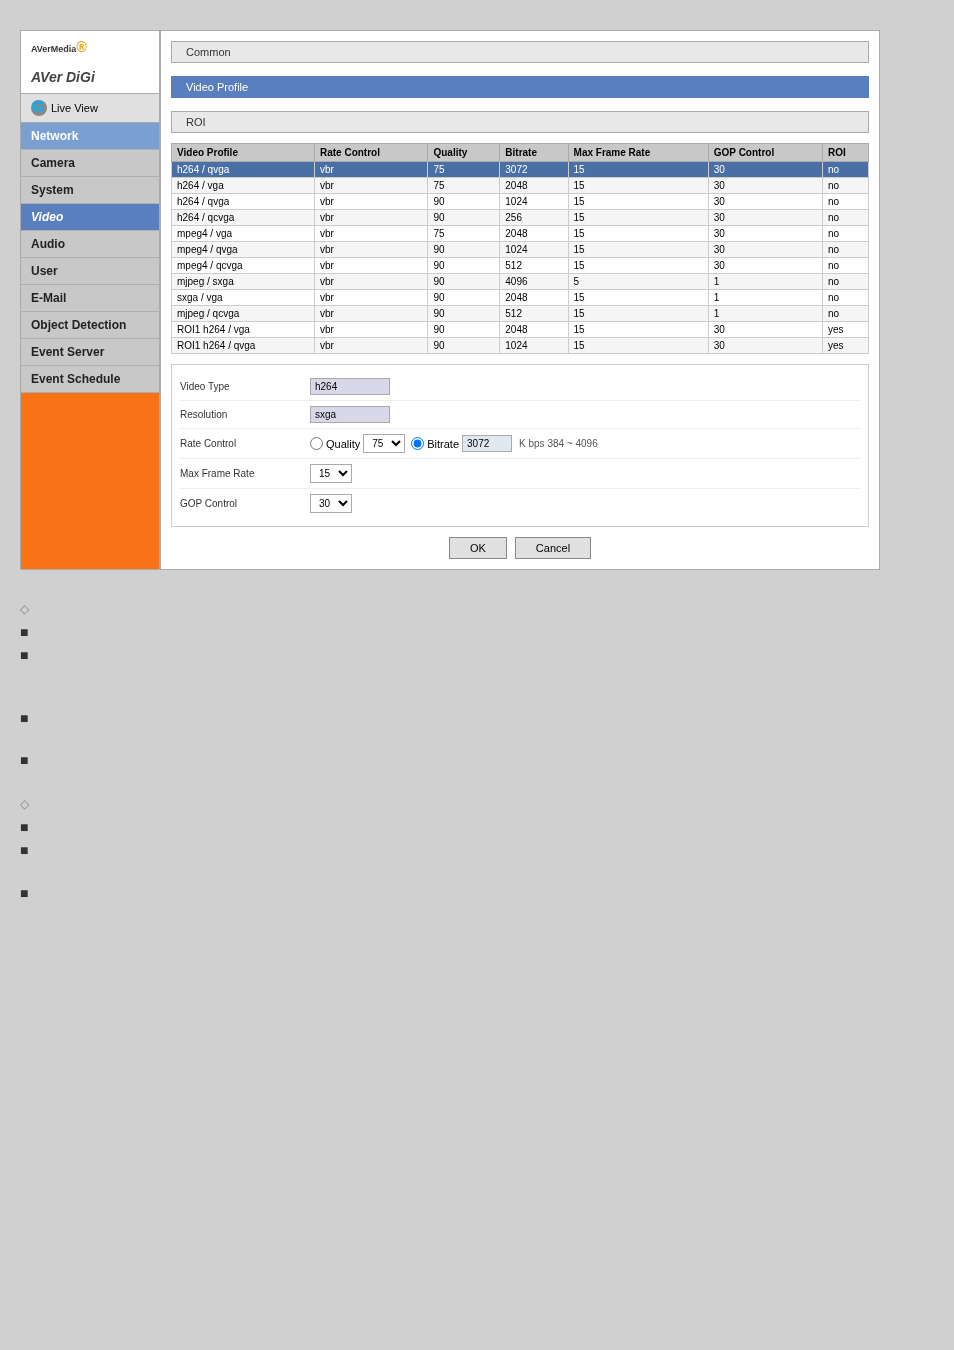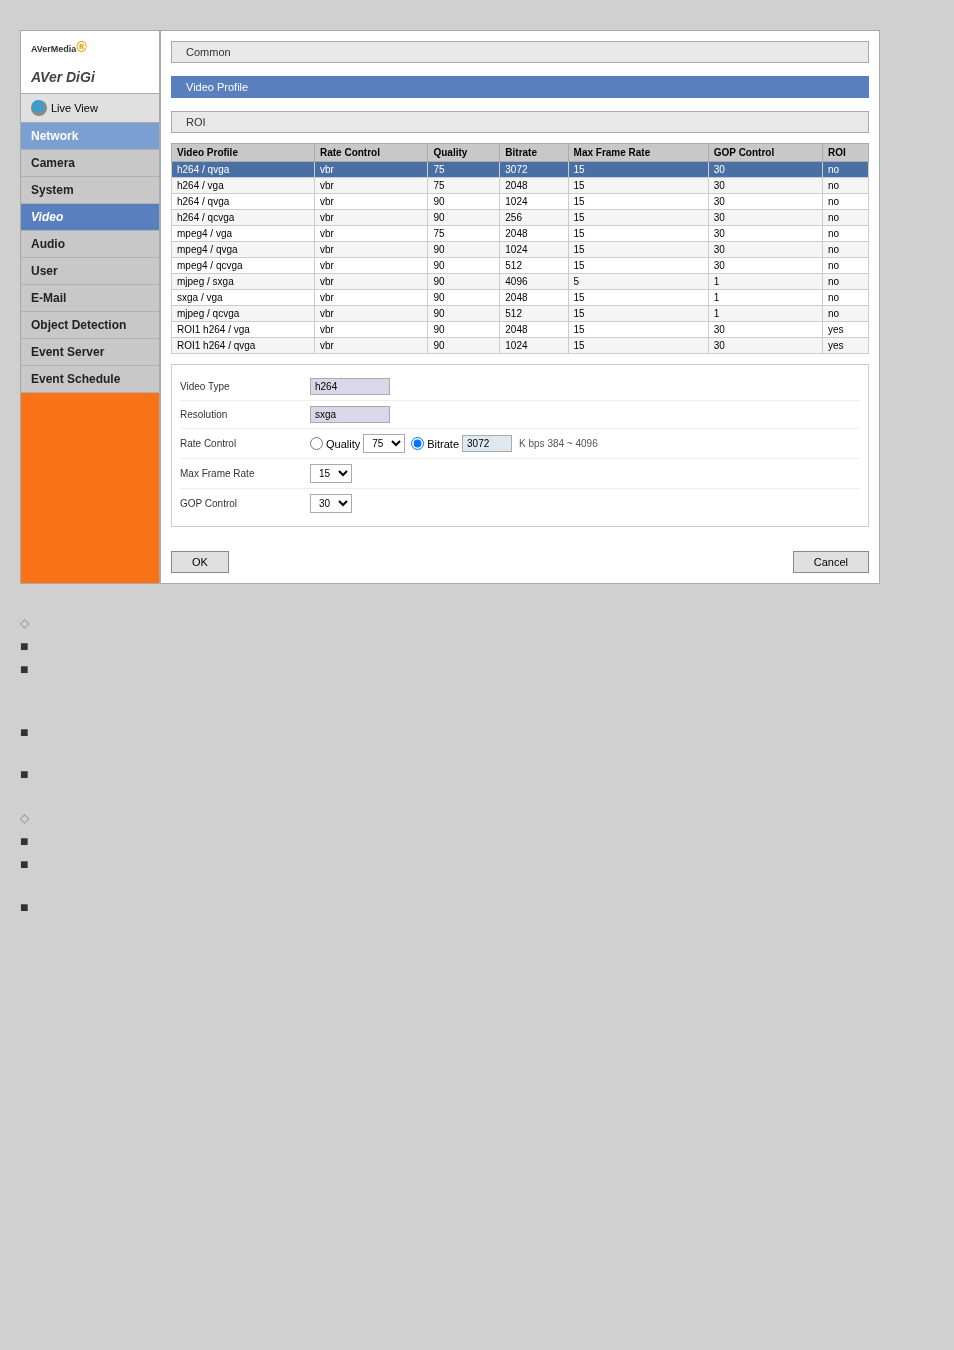--- a/index.html
+++ b/index.html
@@ -231,22 +231,22 @@
     .kbps-label {
       font-size: 10px;
       color: #555;
       margin-left: 4px;
     }
 
     
     .button-row {
       display: flex;
       gap: 8px;
-      justify-content: space-between;
-      margin-top: 24px;
+      justify-content: center;
+      margin-top: 10px;
     }
 
     .btn {
       padding: 4px 20px;
       border: 1px solid #888;
       background: #e0e0e0;
       cursor: pointer;
       font-size: 11px;
     }
 

